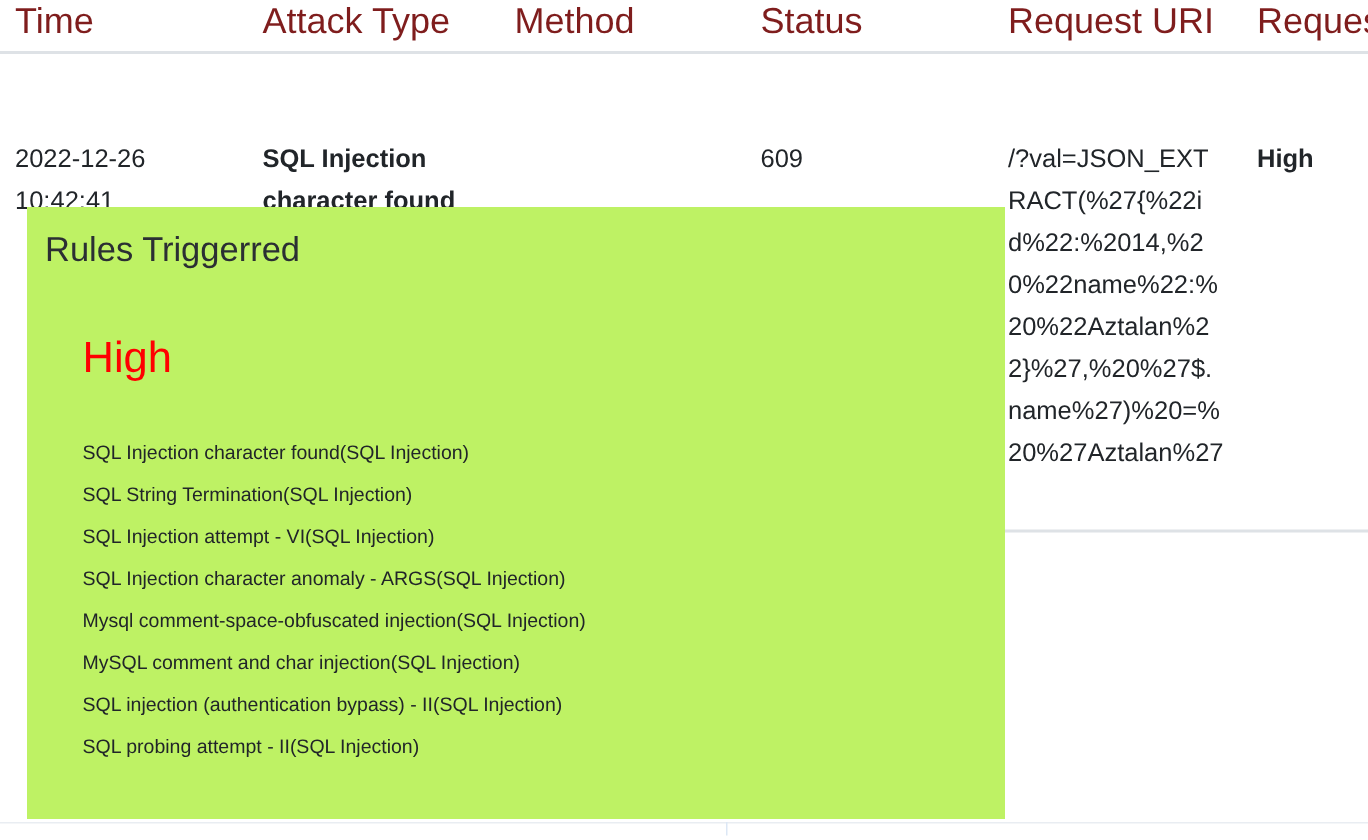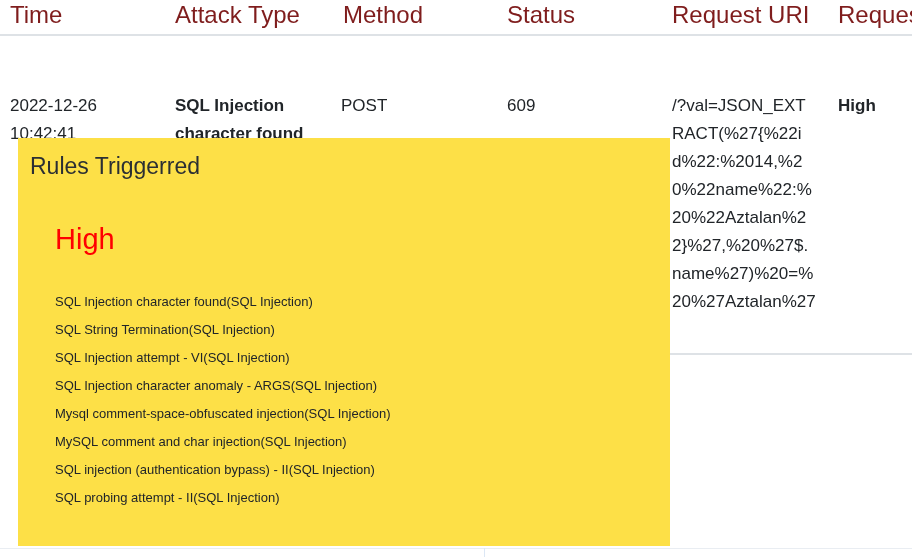--- a/index.html
+++ b/index.html
@@ -88,21 +88,21 @@
     background: #dce7f5;
   }
 
   
   .rules-panel {
     position: absolute;
     left: 18px;
     top: 138px;
     width: 652px;
     height: 408px;
-    background: #fde047;
+    background: #bef264;
     box-sizing: border-box;
   }
   .rules-panel-title {
     position: absolute;
     left: 12px;
     top: 13px;
     font-size: 23px;
     line-height: 30px;
     color: #2b2f33;
     white-space: nowrap;
@@ -143,21 +143,20 @@
     <div class="col" style="left:343px;">Method</div>
     <div class="col" style="left:507px;">Status</div>
     <div class="col" style="left:672px;">Request URI</div>
     <div class="col" style="left:838px;">Request</div>
   </div>
   <div class="header-rule"></div>
 
   <div class="table-row">
     <div class="cell cell-time">2022-12-26 10:42:41</div>
     <div class="cell cell-attack">SQL Injection character found</div>
-    <div class="cell cell-method">POST</div>
     <div class="cell cell-status">609</div>
     <div class="cell cell-uri">/?val=JSON_EXTRACT(%27{%22id%22:%2014,%20%22name%22:%20%22Aztalan%22}%27,%20%27$.name%27)%20=%20%27Aztalan%27</div>
     <div class="cell cell-severity">High</div>
   </div>
 
   <div class="row-rule"></div>
   <div class="row-rule-lower"></div>
   <div class="row-tick"></div>
 </div>
 

